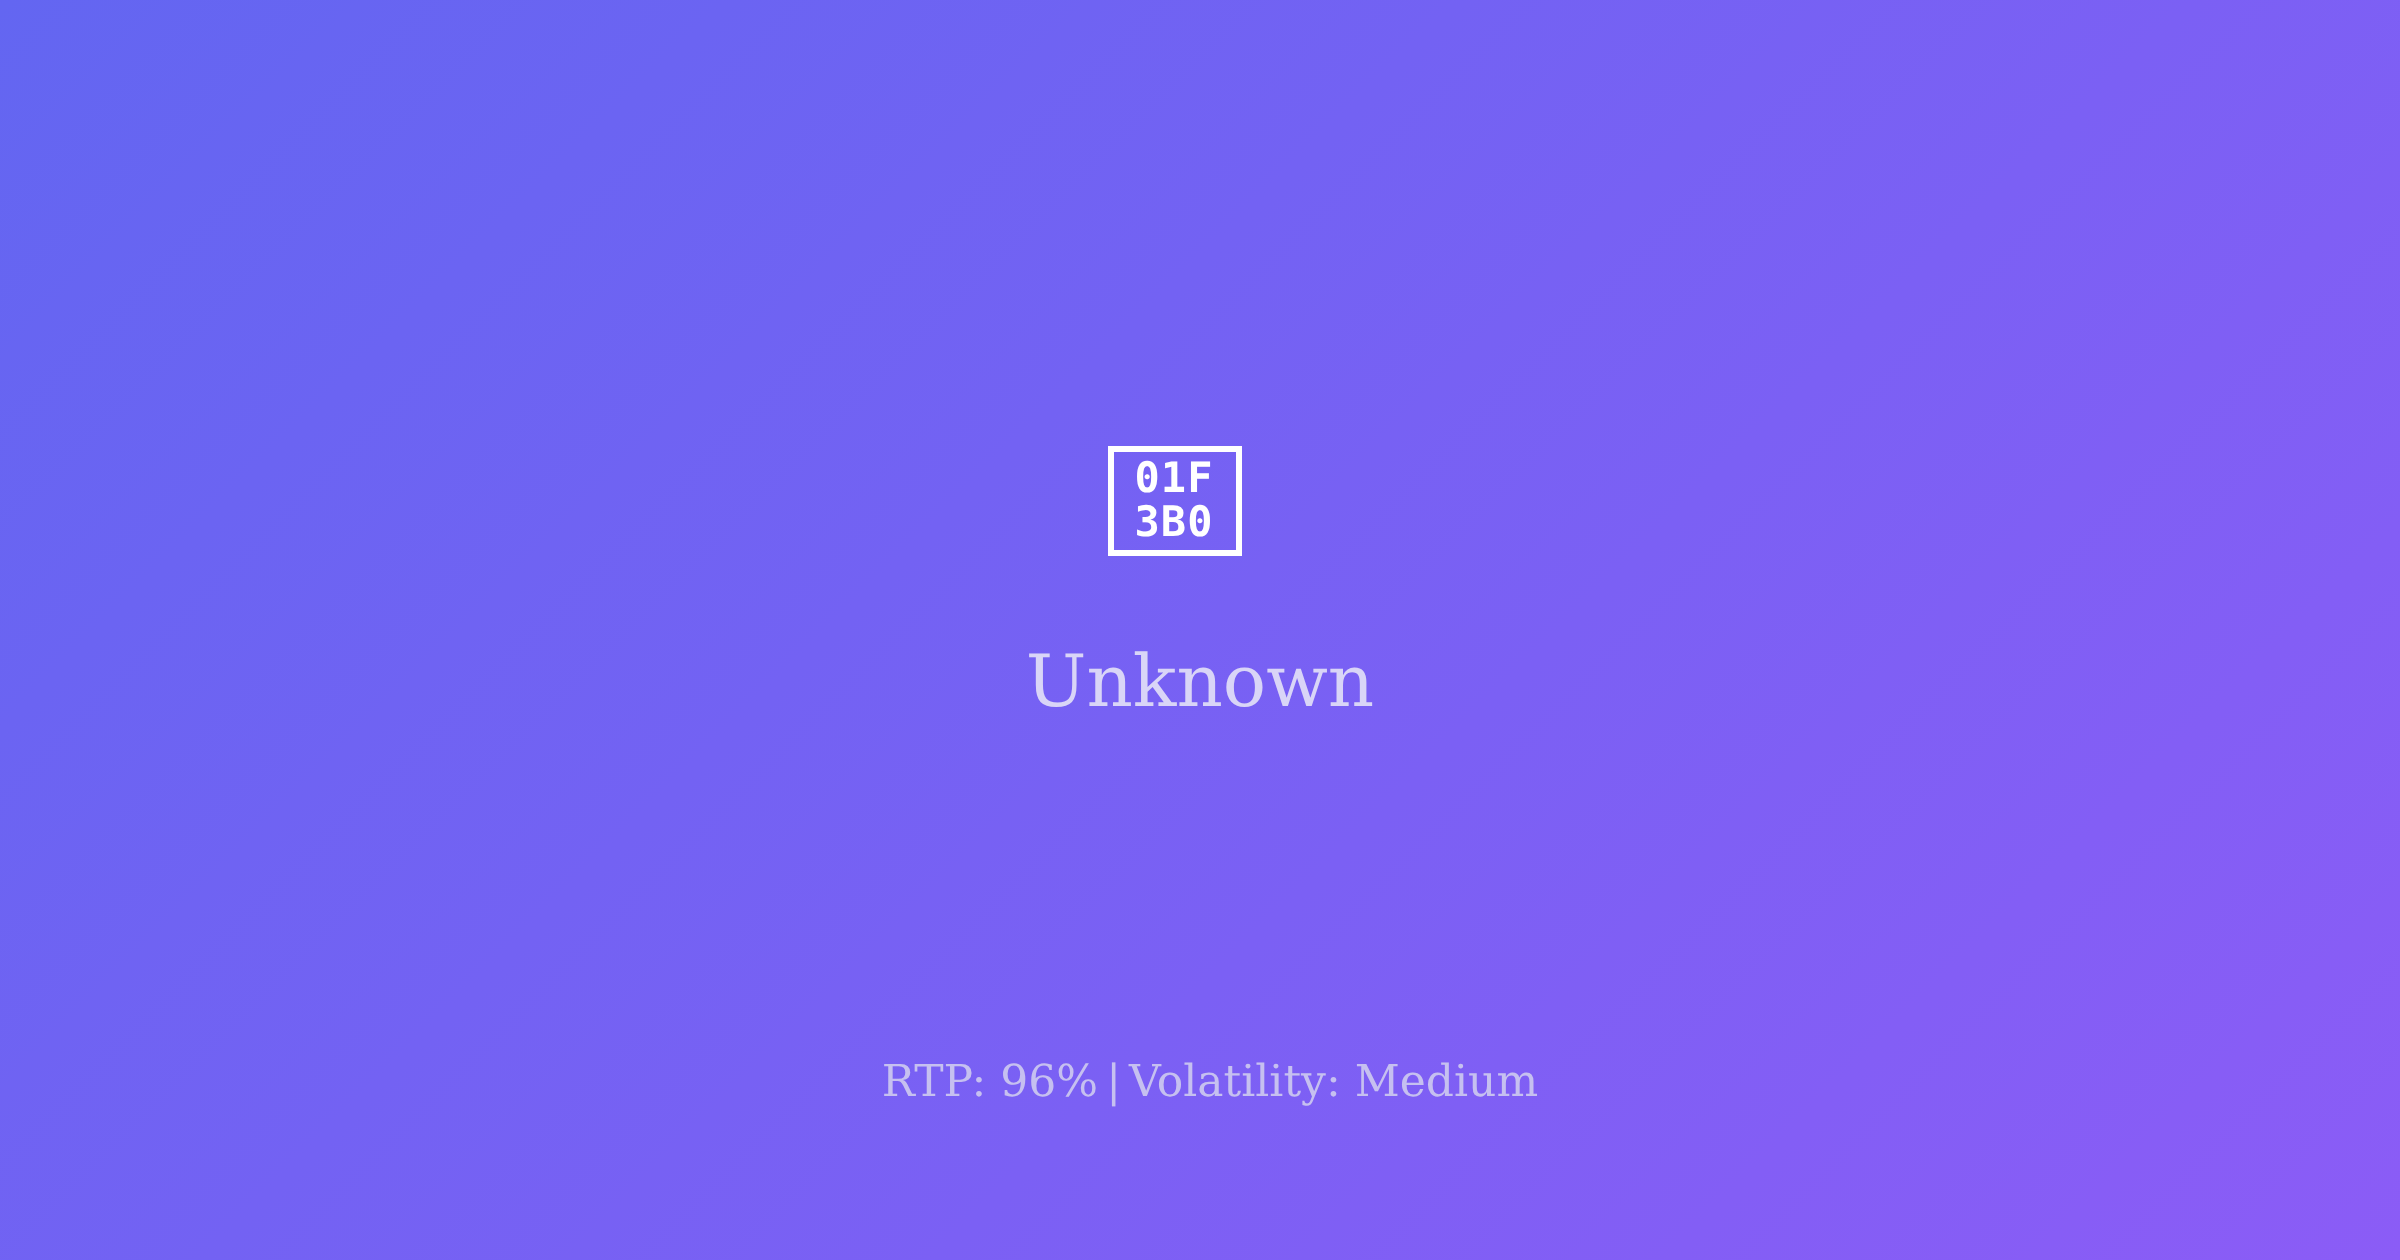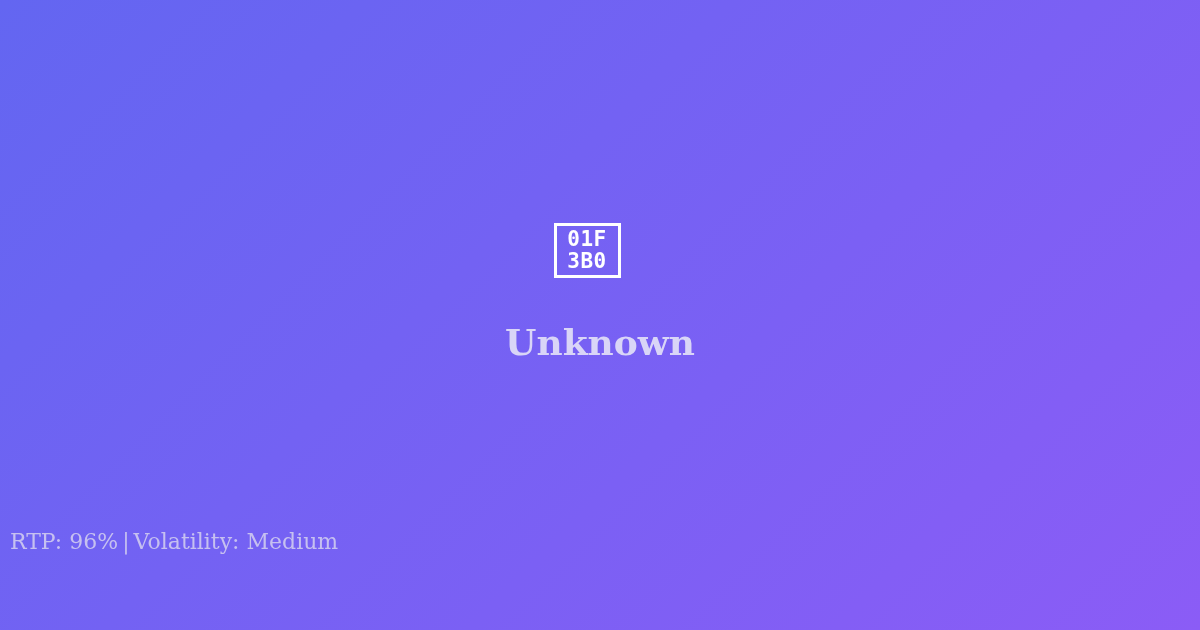--- a/index.html
+++ b/index.html
@@ -78,34 +78,34 @@
     line-height: 86px;
     color: #ffffff;
     letter-spacing: 0px;
     margin: 0;
   }
 
   #subtitle {
     margin: 0;
     margin-top: 42px;
     font-family: "DejaVu Serif", "Liberation Serif", serif;
-    font-weight: 700;
+    font-weight: 400;
     font-size: 36px;
     line-height: 44px;
     color: #d9d5f7;
     text-align: center;
   }
 
   
   #meta {
     position: absolute;
     left: 10px;
     right: 0;
     bottom: 74px;
-    text-align: left;
+    text-align: center;
     font-family: "DejaVu Serif", "Liberation Serif", serif;
     font-weight: 400;
     font-size: 22px;
     line-height: 28px;
     color: #c6c0f0;
   }
 
   #meta .sep {
     padding: 0 4px;
   }

